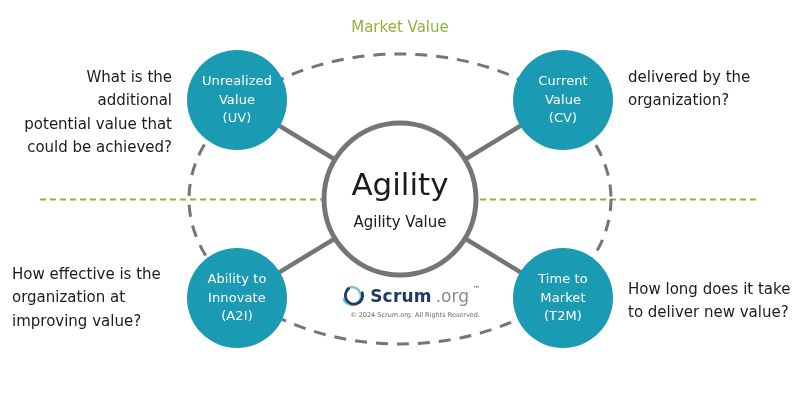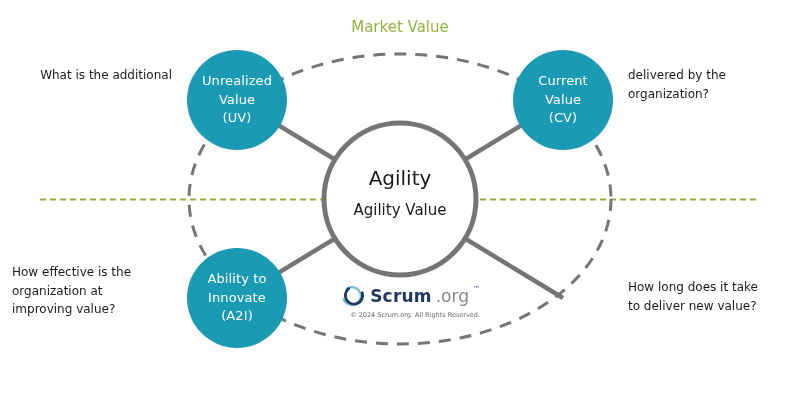--- a/index.html
+++ b/index.html
@@ -25,28 +25,28 @@
   .node-a2i { left:187px; top:248px; }
   .node-t2m { left:513px; top:248px; }
 
   .label-green {
     position:absolute; left:0; right:0; text-align:center;
     color:var(--color-green,#93B23B); font-size:15px;
   }
   .label-top    { top:18px; }
   .label-bottom { top:356px; }
 
-  .annotation { position:absolute; font-size:12px; line-height:1.55; color:var(--color-text,#1b1b1b); }
+  .annotation { position:absolute; font-size:15px; line-height:1.55; color:var(--color-text,#1b1b1b); }
   .ann-uv  { left:12px;  width:160px; top:66px;  text-align:right; }
   .ann-cv  { left:628px; width:168px; top:66px;  text-align:left;  }
   .ann-a2i { left:12px;  width:160px; top:263px; }
   .ann-t2m { left:628px; width:175px; top:278px; text-align:left;  }
 
   .center-text { position:absolute; left:310px; width:180px; top:166px; text-align:center; }
-  .center-title    { font-size:20px; margin:0 0 11px 0; color:#1b1b1b; }
+  .center-title    { font-size:31px; margin:0 0 11px 0; color:#1b1b1b; }
   .center-subtitle { font-size:15px; color:#1b1b1b; }
 
   .logo-block { position:absolute; left:330px; top:283px; width:150px;
     display:flex; flex-direction:column; align-items:flex-end; }
   .logo-row { display:flex; align-items:center; gap:4px; }
   .logo-brand  { font-size:17px; font-weight:bold; color:var(--color-navy,#1F3864); letter-spacing:.2px; }
   .logo-suffix { font-size:17px; color:var(--color-logo-gray,#8a8a8a); }
   .logo-tm     { font-size:7px; color:var(--color-navy,#1F3864); align-self:flex-start; margin-top:2px; }
   .logo-copyright { font-size:6.5px; color:#6a6a6a; margin-top:2px; white-space:nowrap; }
 </style>
@@ -80,23 +80,30 @@
   <div class="node node-cv">
     <div>Current</div>
     <div>Value</div>
     <div>(CV)</div>
   </div>
   <div class="node node-a2i">
     <div>Ability to</div>
     <div>Innovate</div>
     <div>(A2I)</div>
   </div>
+  <div class="node node-t2m">
+    <div>Time to</div>
+    <div>Market</div>
+    <div>(T2M)</div>
+  </div>
 
   <div class="annotation ann-uv">
     <div>What is the additional</div>
+    <div>potential value that</div>
+    <div>could be achieved?</div>
   </div>
   <div class="annotation ann-cv">
     <div>delivered by the</div>
     <div>organization?</div>
   </div>
   <div class="annotation ann-a2i">
     <div>How effective is the</div>
     <div>organization at</div>
     <div>improving value?</div>
   </div>

